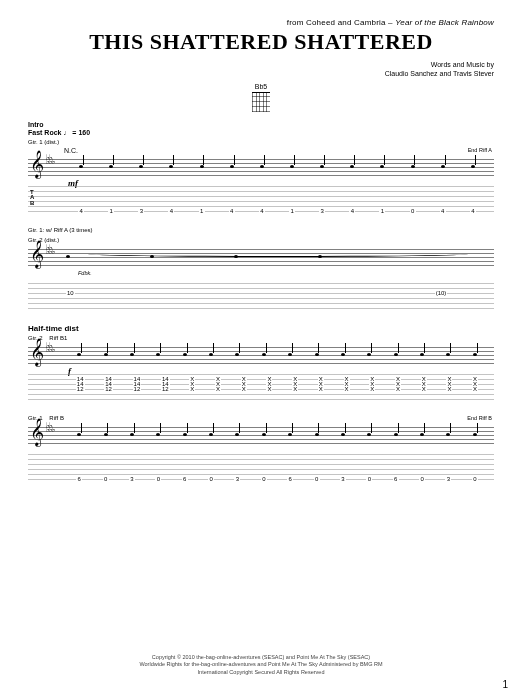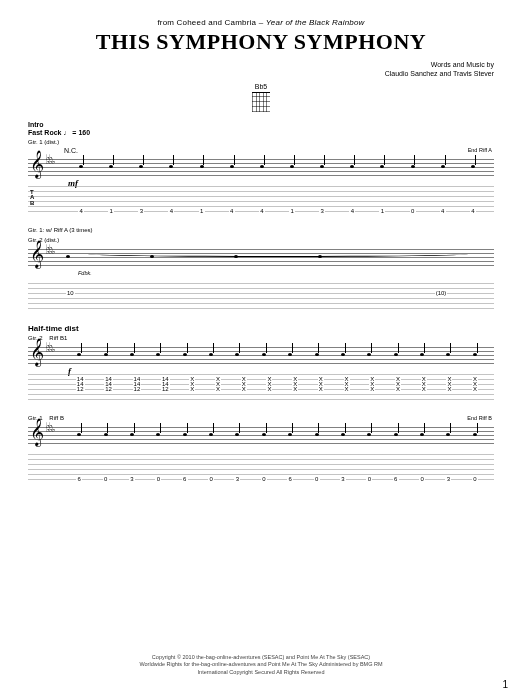--- a/index.html
+++ b/index.html
@@ -6,21 +6,21 @@
   body {
     width: 522px;
     height: 696px;
     background: #fff;
     font-family: Georgia, 'Times New Roman', serif;
     color: #000;
     position: relative;
     padding: 18px 28px 14px 28px;
   }
   .header-source {
-    text-align: center;
+    text-align: right;
     font-size: 8px;
     font-family: Arial, sans-serif;
     letter-spacing: 0.2px;
     margin-bottom: 2px;
   }
   .header-source .album { font-style: italic; }
   .title {
     text-align: center;
     font-size: 22px;
     font-weight: 700;
@@ -223,21 +223,21 @@
     font-family: Arial, sans-serif;
   }
 </style>
 </head>
 <body>
 
 <div class="header-source">
   <span>from Coheed and Cambria –</span>
   <span class="album">Year of the Black Rainbow</span>
 </div>
-<h1 class="title">THIS SYMPHONY SYMPHONY</h1>
+<h1 class="title">THIS SHATTERED SHATTERED</h1>
 <div class="credits">
   <div>Words and Music by</div>
   <div>Claudio Sanchez and Travis Stever</div>
 </div>
 
 <div class="chord-block">
   <div>Bb5</div>
   <div class="chord-diagram"><div class="frets"></div></div>
 </div>
 

